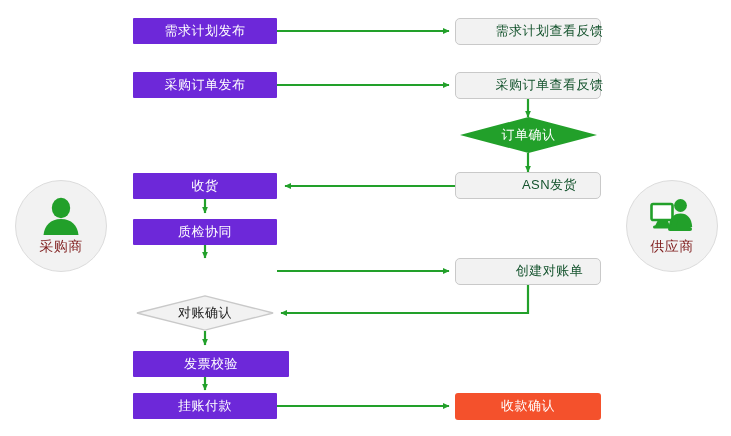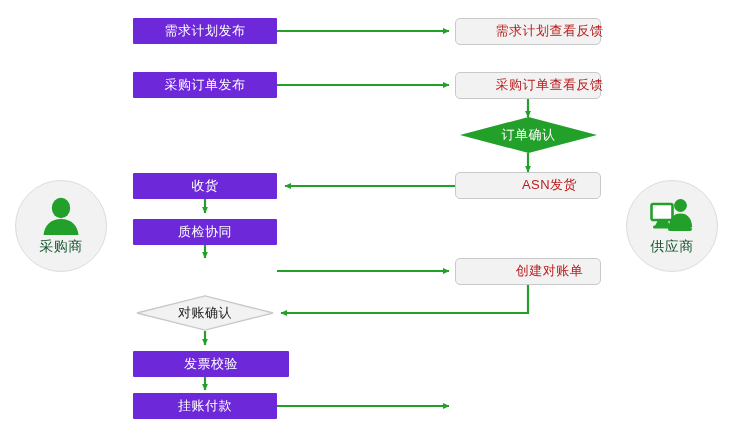--- a/index.html
+++ b/index.html
@@ -44,21 +44,21 @@
   }
 
   .node.green {
     background: #6d28d9;
     color: #ffffff;
     border-radius: 1px;
   }
 
   .node.grey {
     background: #f2f2f2;
-    color: #b91c1c;
+    color: #14532d;
     border: 1px solid #c9c9c9;
     border-radius: 5px;
     padding-left: 43px;
   }
 
   .node.orange {
     background: #f4512c;
     color: #ffffff;
     border-radius: 3px;
   }
@@ -99,21 +99,21 @@
     z-index: 3;
   }
   .actor .glyph {
     width: 46px;
     height: 40px;
     display: block;
     margin-bottom: 1px;
   }
   .actor .alabel {
     font-size: 14px;
-    color: #14532d;
+    color: #7f1d1d;
     letter-spacing: 0.5px;
     white-space: nowrap;
   }
 </style>
 </head>
 <body>
 
 <div id="canvas">
 
   <svg id="wires" viewBox="0 0 731 436" xmlns="http://www.w3.org/2000/svg">
@@ -210,14 +210,15 @@
     <svg width="138" height="36" viewBox="0 0 138 36" xmlns="http://www.w3.org/2000/svg">
       <polygon points="69,0.9 137.1,18 69,35.1 0.9,18" fill="#f2f2f2" stroke="#c9c9c9" stroke-width="1.3"></polygon>
     </svg>
     <span class="dlabel">对账确认</span>
   </div>
 
   <div class="node green" style="left:133px; top:351px; width:156px; height:26px;">发票校验</div>
 
   <div class="node green" style="left:133px; top:393px; width:144px; height:26px;">挂账付款</div>
 
+  <div class="node orange" style="left:455px; top:393px; width:146px; height:27px;">收款确认</div>
 
 </div>
 
 </body></html>

